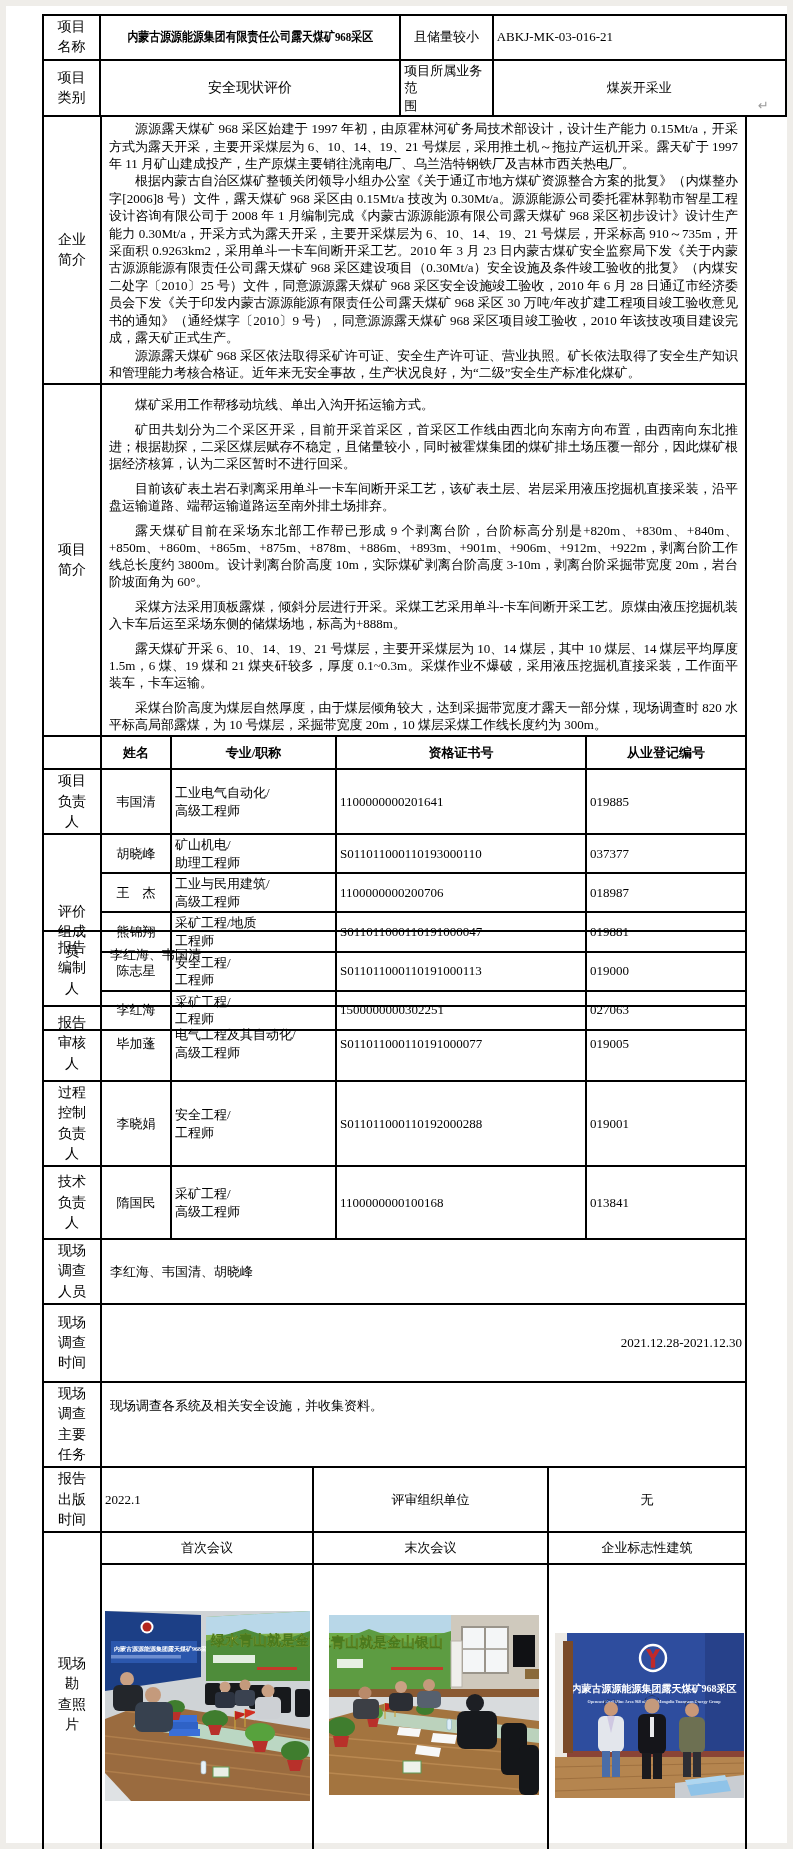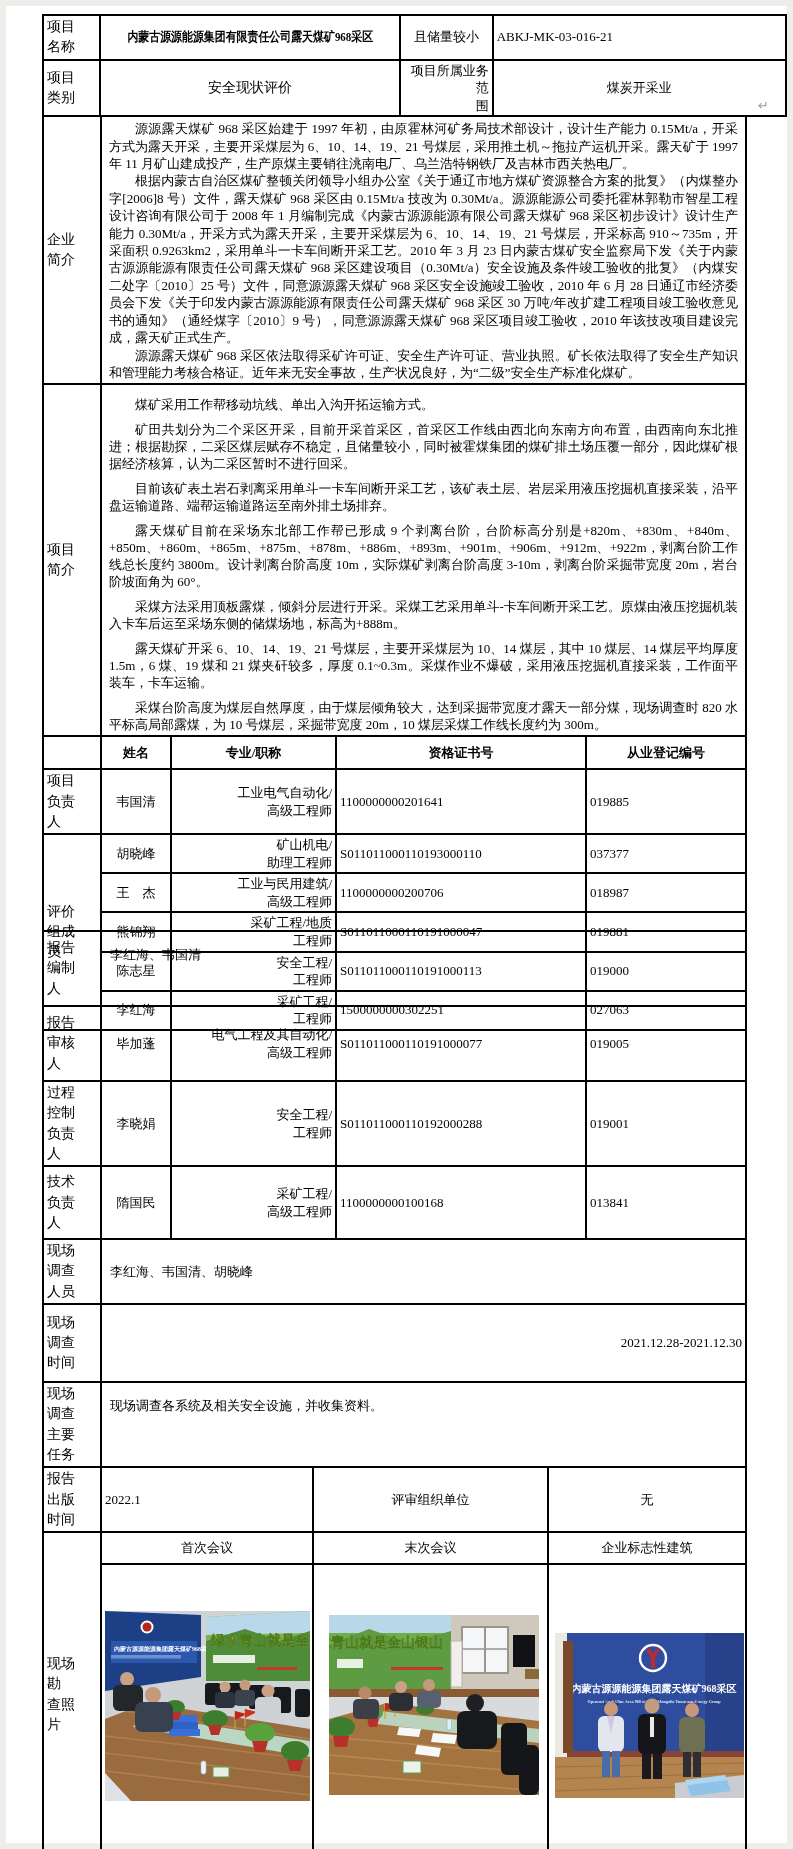--- a/index.html
+++ b/index.html
@@ -4,30 +4,30 @@
 <style>
   html,body{margin:0;padding:0;}
   body{width:793px;background:#efede9;font-family:"Liberation Serif","DejaVu Serif",serif;}
   .sheet{position:relative;width:781px;height:1837px;margin:6px auto 6px 6px;background:#fff;}
   table{border-collapse:collapse;table-layout:fixed;}
   td{border:2px solid #000;padding:1px 3px;font-size:13px;color:#000;vertical-align:middle;box-sizing:border-box;overflow:hidden;}
   .tblock{position:absolute;left:36px;}
   .t1{top:8px;}
   .t2{top:924px;}
   .stack{margin-top:-2px;}
-  .lab{white-space:pre-line;text-align:left;font-size:14px;line-height:1.45;margin-left:6px;}
+  .lab{white-space:pre-line;text-align:center;font-size:14px;line-height:1.45;margin-left:6px;}
   .ctr{text-align:center;}
   .hd{font-family:Liberation Serif, serif;font-weight:bold;text-align:center;font-size:13px;}
   .num{font-size:13px;text-align:left;}
   .squeeze{white-space:nowrap;text-align:center;font-weight:bold;font-size:13px;transform:scaleX(.84);transform-origin:50% 50%;}
   .profile{vertical-align:top;padding:3px 7px 2px 7px;}
   .profile p{margin:0;text-indent:2em;font-size:13px;text-align:justify;}
   .lh1 p{line-height:17.4px;}
   .lh2 p{line-height:17px;margin-top:8px;}
-  .title2{white-space:pre-line;text-align:right;line-height:1.35;}
+  .title2{white-space:pre-line;text-align:left;line-height:1.35;}
   .leftval{text-align:left;padding-left:8px;}
   .photocell{vertical-align:top;padding:0;}
   .pmark{position:absolute;left:752px;top:92px;color:#9a9a9a;font-size:13px;font-family:"DejaVu Sans",sans-serif;}
   .cap{text-align:center;font-size:13px;}
   svg{display:block;}
 </style>
 </head>
 <body>
 
 <div class="sheet">

